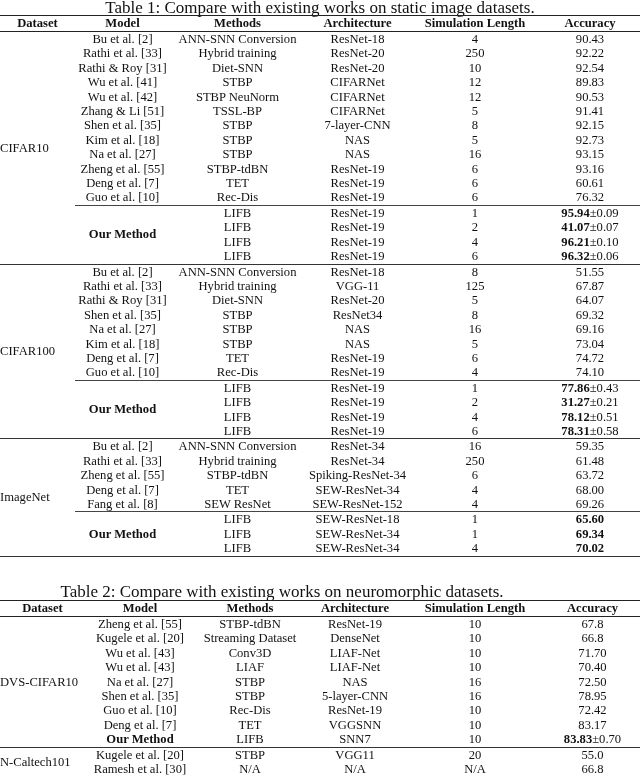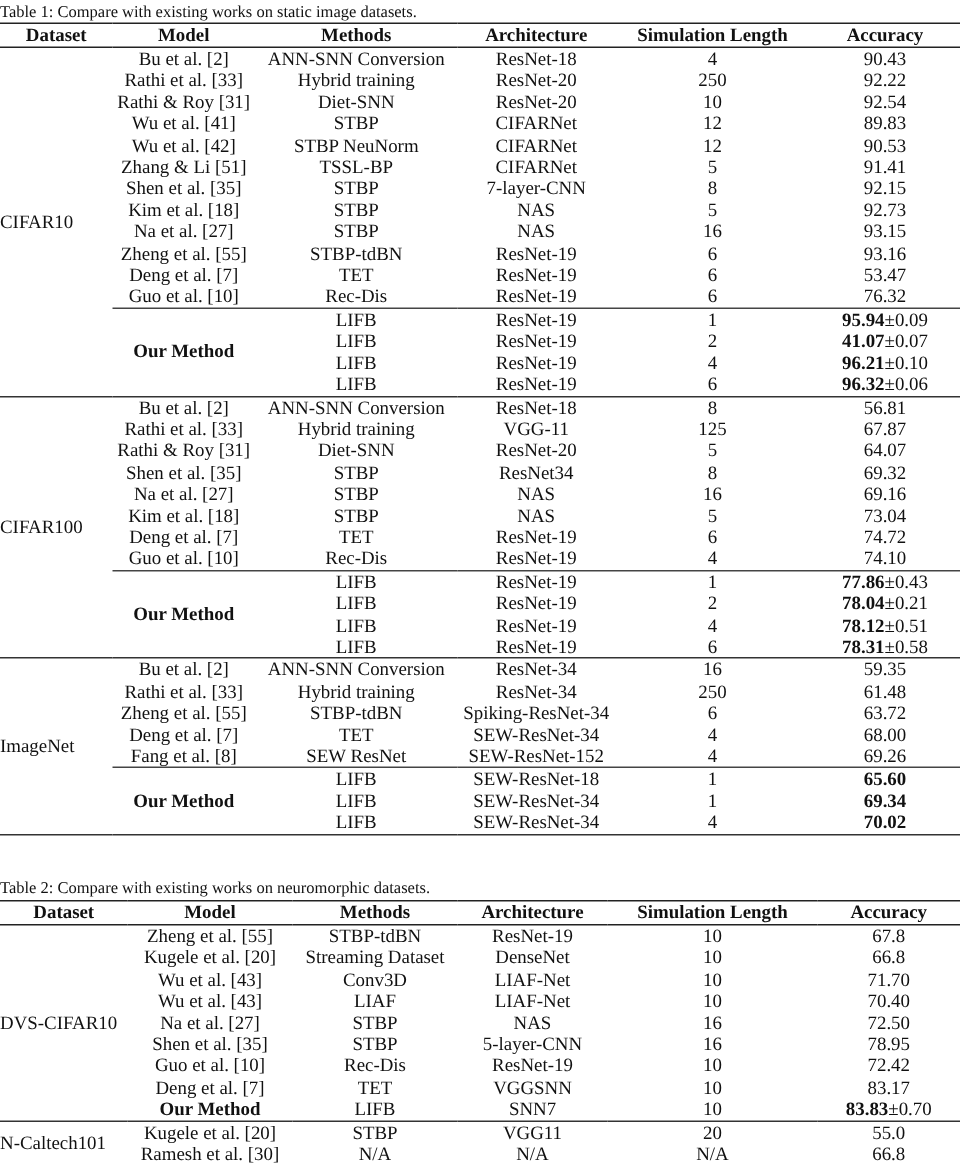--- a/index.html
+++ b/index.html
@@ -2,21 +2,21 @@
 <html><head>
 <meta charset="utf-8">
 <style>
   html, body { margin: 0; padding: 0; background: #ffffff; }
   body {
     width: 640px; height: 779px; overflow: hidden; position: relative;
     font-family: "Liberation Serif", "DejaVu Serif", serif;
     color: #111;
   }
   .caption {
-    font-size: 11px; line-height: 16px; height: 16px;
+    text-align: center; font-size: 17px; line-height: 16px; height: 16px;
     white-space: nowrap;
   }
   table {
     width: 640px; border-collapse: collapse; table-layout: fixed;
     font-size: 12.6px;
   }
   col.c-ds { width: 75px; }
   col.c-model { width: 95px; }
   col.c-meth { width: 135px; }
   col.c-arch { width: 105px; }
@@ -140,21 +140,21 @@
         <td>STBP-tdBN</td>
         <td>ResNet-19</td>
         <td>6</td>
         <td>93.16</td>
       </tr>
       <tr>
         <td>Deng et al. [7]</td>
         <td>TET</td>
         <td>ResNet-19</td>
         <td>6</td>
-        <td>53.47</td>
+        <td>60.61</td>
       </tr>
       <tr>
         <td>Guo et al. [10]</td>
         <td>Rec-Dis</td>
         <td>ResNet-19</td>
         <td>6</td>
         <td>76.32</td>
       </tr>
       <tr class="ours-first">
         <td class="ours rule" rowspan="4">Our Method</td>
@@ -182,21 +182,21 @@
         <td><span class="b">96.32</span><span>±0.06</span></td>
       </tr>
     </tbody>
     <tbody class="group">
       <tr>
         <td class="ds" rowspan="12">CIFAR100</td>
         <td>Bu et al. [2]</td>
         <td>ANN-SNN Conversion</td>
         <td>ResNet-18</td>
         <td>8</td>
-        <td>56.81</td>
+        <td>51.55</td>
       </tr>
       <tr>
         <td>Rathi et al. [33]</td>
         <td>Hybrid training</td>
         <td>VGG-11</td>
         <td>125</td>
         <td>67.87</td>
       </tr>
       <tr>
         <td>Rathi &amp; Roy [31]</td>
@@ -244,21 +244,21 @@
         <td class="ours rule" rowspan="4">Our Method</td>
         <td class="rule">LIFB</td>
         <td class="rule">ResNet-19</td>
         <td class="rule">1</td>
         <td class="rule"><span class="b">77.86</span><span>±0.43</span></td>
       </tr>
       <tr>
         <td>LIFB</td>
         <td>ResNet-19</td>
         <td>2</td>
-        <td><span class="b">78.04</span><span>±0.21</span></td>
+        <td><span class="b">31.27</span><span>±0.21</span></td>
       </tr>
       <tr>
         <td>LIFB</td>
         <td>ResNet-19</td>
         <td>4</td>
         <td><span class="b">78.12</span><span>±0.51</span></td>
       </tr>
       <tr>
         <td>LIFB</td>
         <td>ResNet-19</td>

